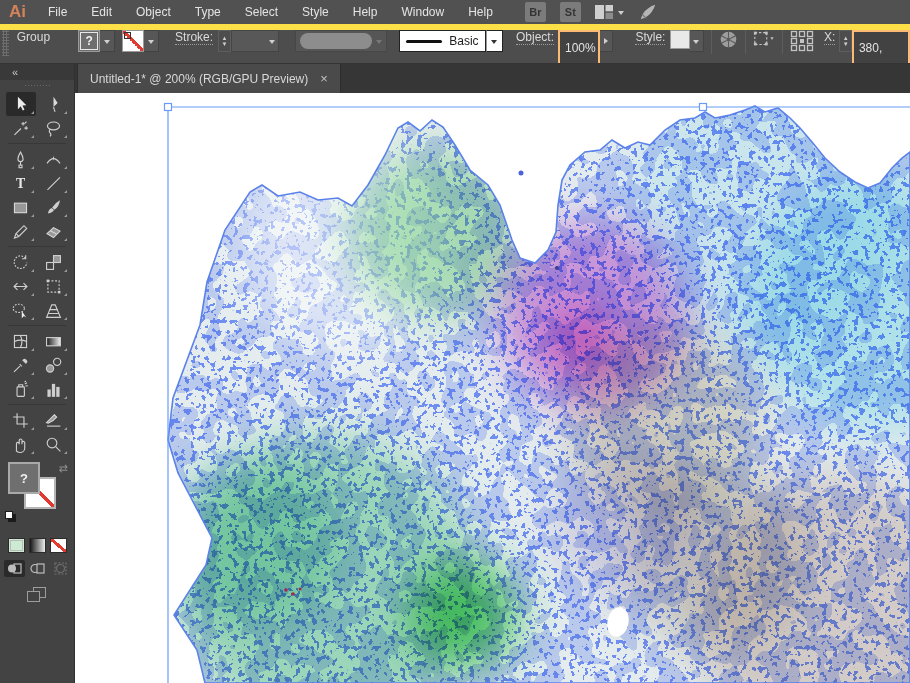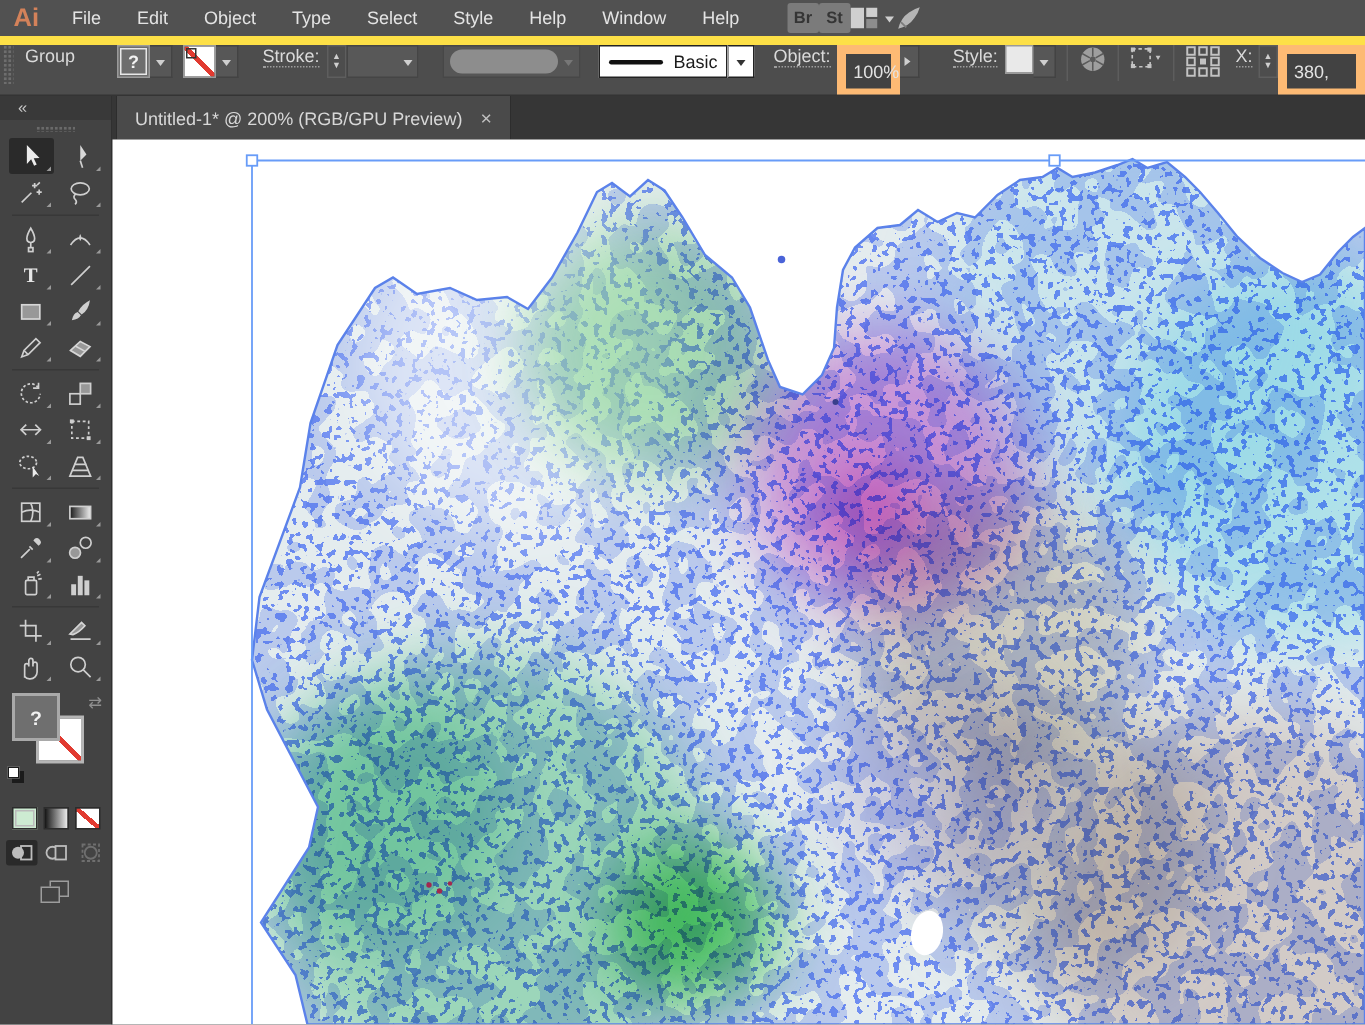--- a/index.html
+++ b/index.html
@@ -4,38 +4,38 @@
 <style>
   *{margin:0;padding:0;box-sizing:border-box}
   html,body{width:910px;height:683px;overflow:hidden}
   body{position:relative;background:#3a3a3a;font-family:"Liberation Sans",sans-serif;font-size:12px;color:#dcdcdc;-webkit-font-smoothing:antialiased}
 
   
   .menubar{position:absolute;left:0;top:0;width:910px;height:30px;background:#515151;border-bottom:6px solid #fde047;display:flex;align-items:center}
   .ai-logo{font-weight:bold;font-size:17px;color:#d4825a;padding:0 10px 0 9px;letter-spacing:0}
   .menus{display:flex;align-items:flex-start}
   .menu-item{padding:0 12px;color:#e4e4e4;cursor:default;line-height:30px}
-  .mb-right{display:flex;align-items:center;margin-left:20px;}
+  .mb-right{display:flex;align-items:center;margin-left:20px;gap:14px}
   .sq-btn{width:21px;height:20px;background:#7b7b7b;color:#353535;font-weight:bold;font-size:11px;display:flex;align-items:center;justify-content:center;border-radius:2px}
   .ws-group{display:flex;align-items:center;gap:5px}
   .tri-down{width:0;height:0;border:3.5px solid transparent;border-top:4.5px solid #cfcfcf;margin-top:4px}
   .tri-right{width:0;height:0;border:3.5px solid transparent;border-left:4.5px solid #cfcfcf;margin-left:2px}
 
   
   .controlbar{position:absolute;left:0;top:30px;width:910px;height:34px;background:#4d4d4d;border-bottom:1px solid #343434;display:flex;align-items:flex-start;overflow:hidden}
   .grip-v{width:7px;height:26px;margin-left:2px;background-image:radial-gradient(#6e6e6e 1px,transparent 1.1px);background-size:3px 3px}
   .cb-label{color:#dadada;white-space:nowrap}
   .cb-link{border-bottom:1px dotted #9d9d9d;padding-bottom:0}
   .well{width:22px;height:22px;border:1px solid #9a9a9a;position:relative;background:#757575}
   .well.q{display:flex;align-items:center;justify-content:center;color:#f2f2f2;font-weight:bold;background:#6e6e6e;outline:1px solid #e8e8e8;outline-offset:-3px}
   .well.none{background:linear-gradient(to top right,#fff 45%,#e13a30 45%,#e13a30 56%,#fff 56%)}
   .well.none .mini-sq{position:absolute;left:1px;top:1px;width:7px;height:7px;border:1px solid #333;background:transparent}
   .chev-cell{width:15px;height:22px;background:#575757;border:1px solid #434343;border-left:none;display:flex;align-items:center;justify-content:center}
   .stepper{width:13px;height:22px;display:flex;flex-direction:column;align-items:center;justify-content:center;background:#4d4d4d;border:1px solid #5e5e5e;color:#cfcfcf;font-size:6px;line-height:6px}
-  .field{height:35px;background:#424242;border:6px solid #fdba74;display:flex;align-items:center;padding:0 5px;color:#e3e3e3}
+  .field{height:35px;background:#424242;border:2px solid #fdba74;display:flex;align-items:center;padding:0 5px;color:#e3e3e3}
   .select-dark{width:50px;height:22px;background:#585858;border:1px solid #454545;display:flex;align-items:center;justify-content:flex-end;padding-right:3px}
   .pill-wrap{width:96px;height:22px;background:#565656;border:1px solid #474747;display:flex;align-items:center;padding:0 4px;gap:4px}
   .pill{flex:1;height:16px;border-radius:8px;background:#8d8d8d}
   .basic-field{height:22px;background:#fff;border:1px solid #222;display:flex;align-items:center;padding:0 6px;gap:7px}
   .basic-line{width:36px;height:3px;background:#111;border-radius:2px}
   .basic-chev{width:18px;height:22px;background:#fff;border:1px solid #222;border-left:1px solid #9a9a9a;display:flex;align-items:center;justify-content:center}
   .basic-chev .tri-down{border-top-color:#333;margin-top:4px}
   .sep{width:1px;height:24px;background:#5d5d5d;margin:0 7px}
   .icon-btn{display:flex;align-items:center;justify-content:center}
   .style-swatch{width:20px;height:19px;background:#e9e9e9;border:1px solid #9a9a9a}

